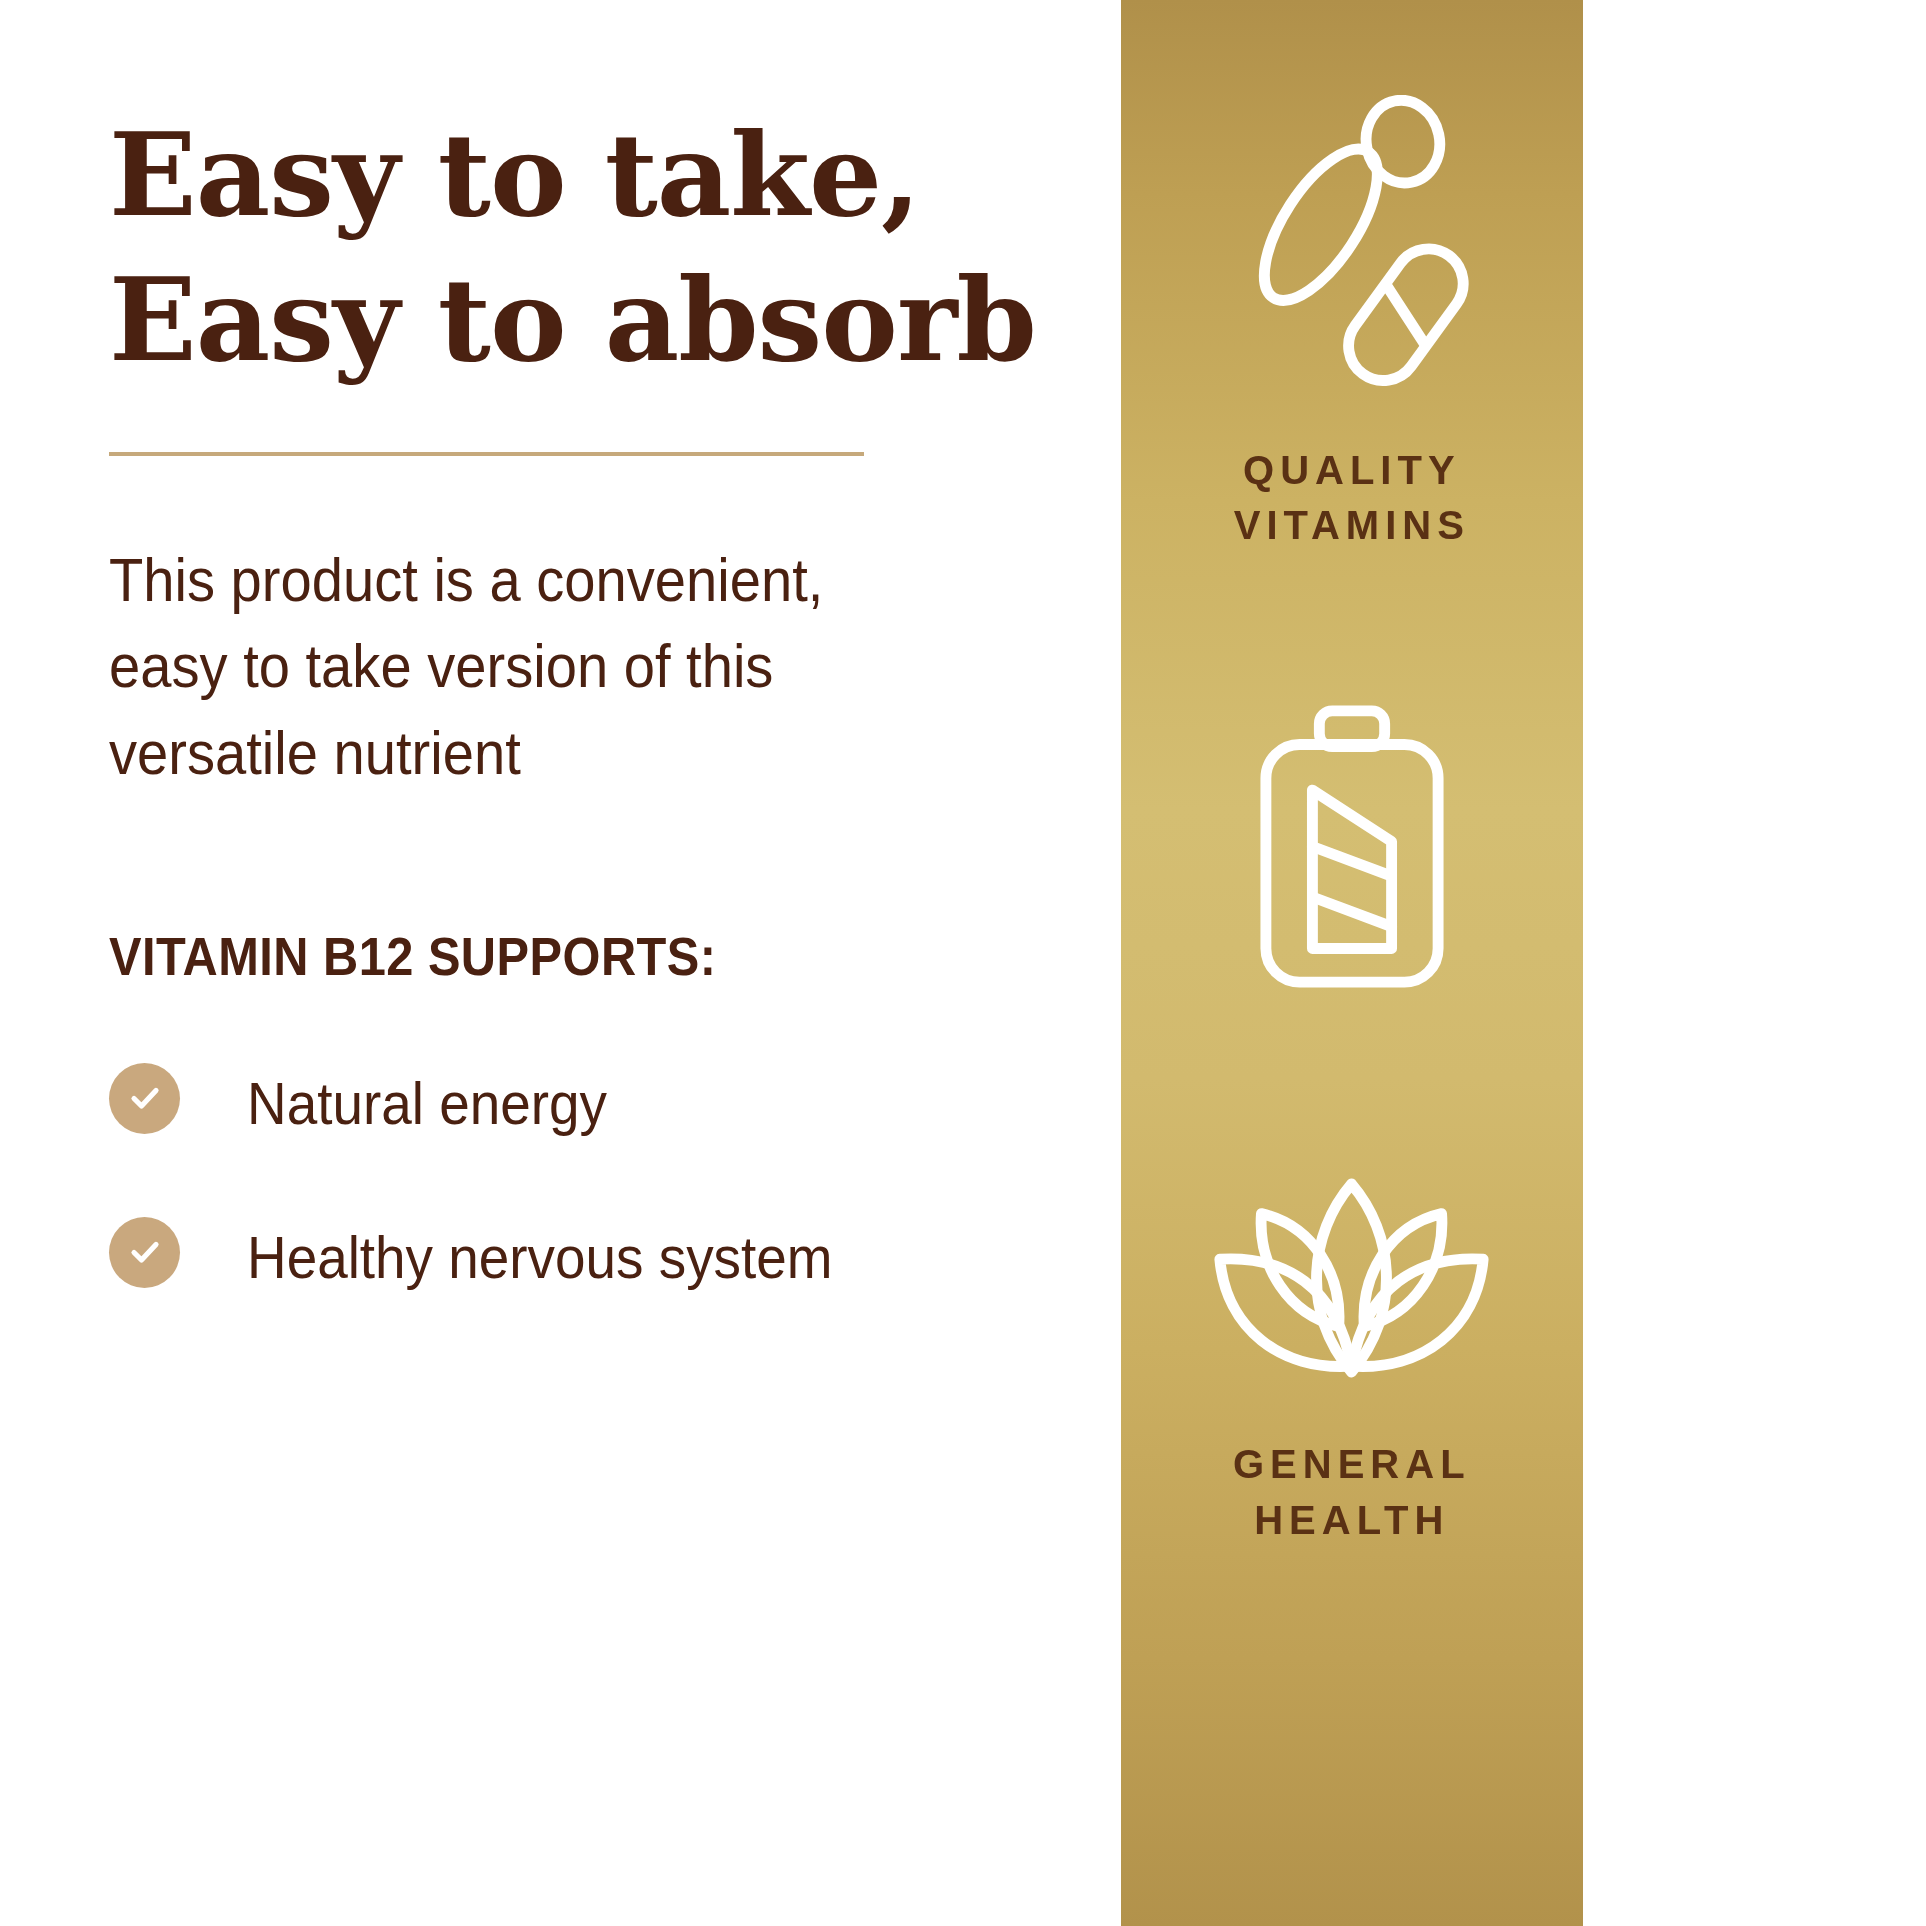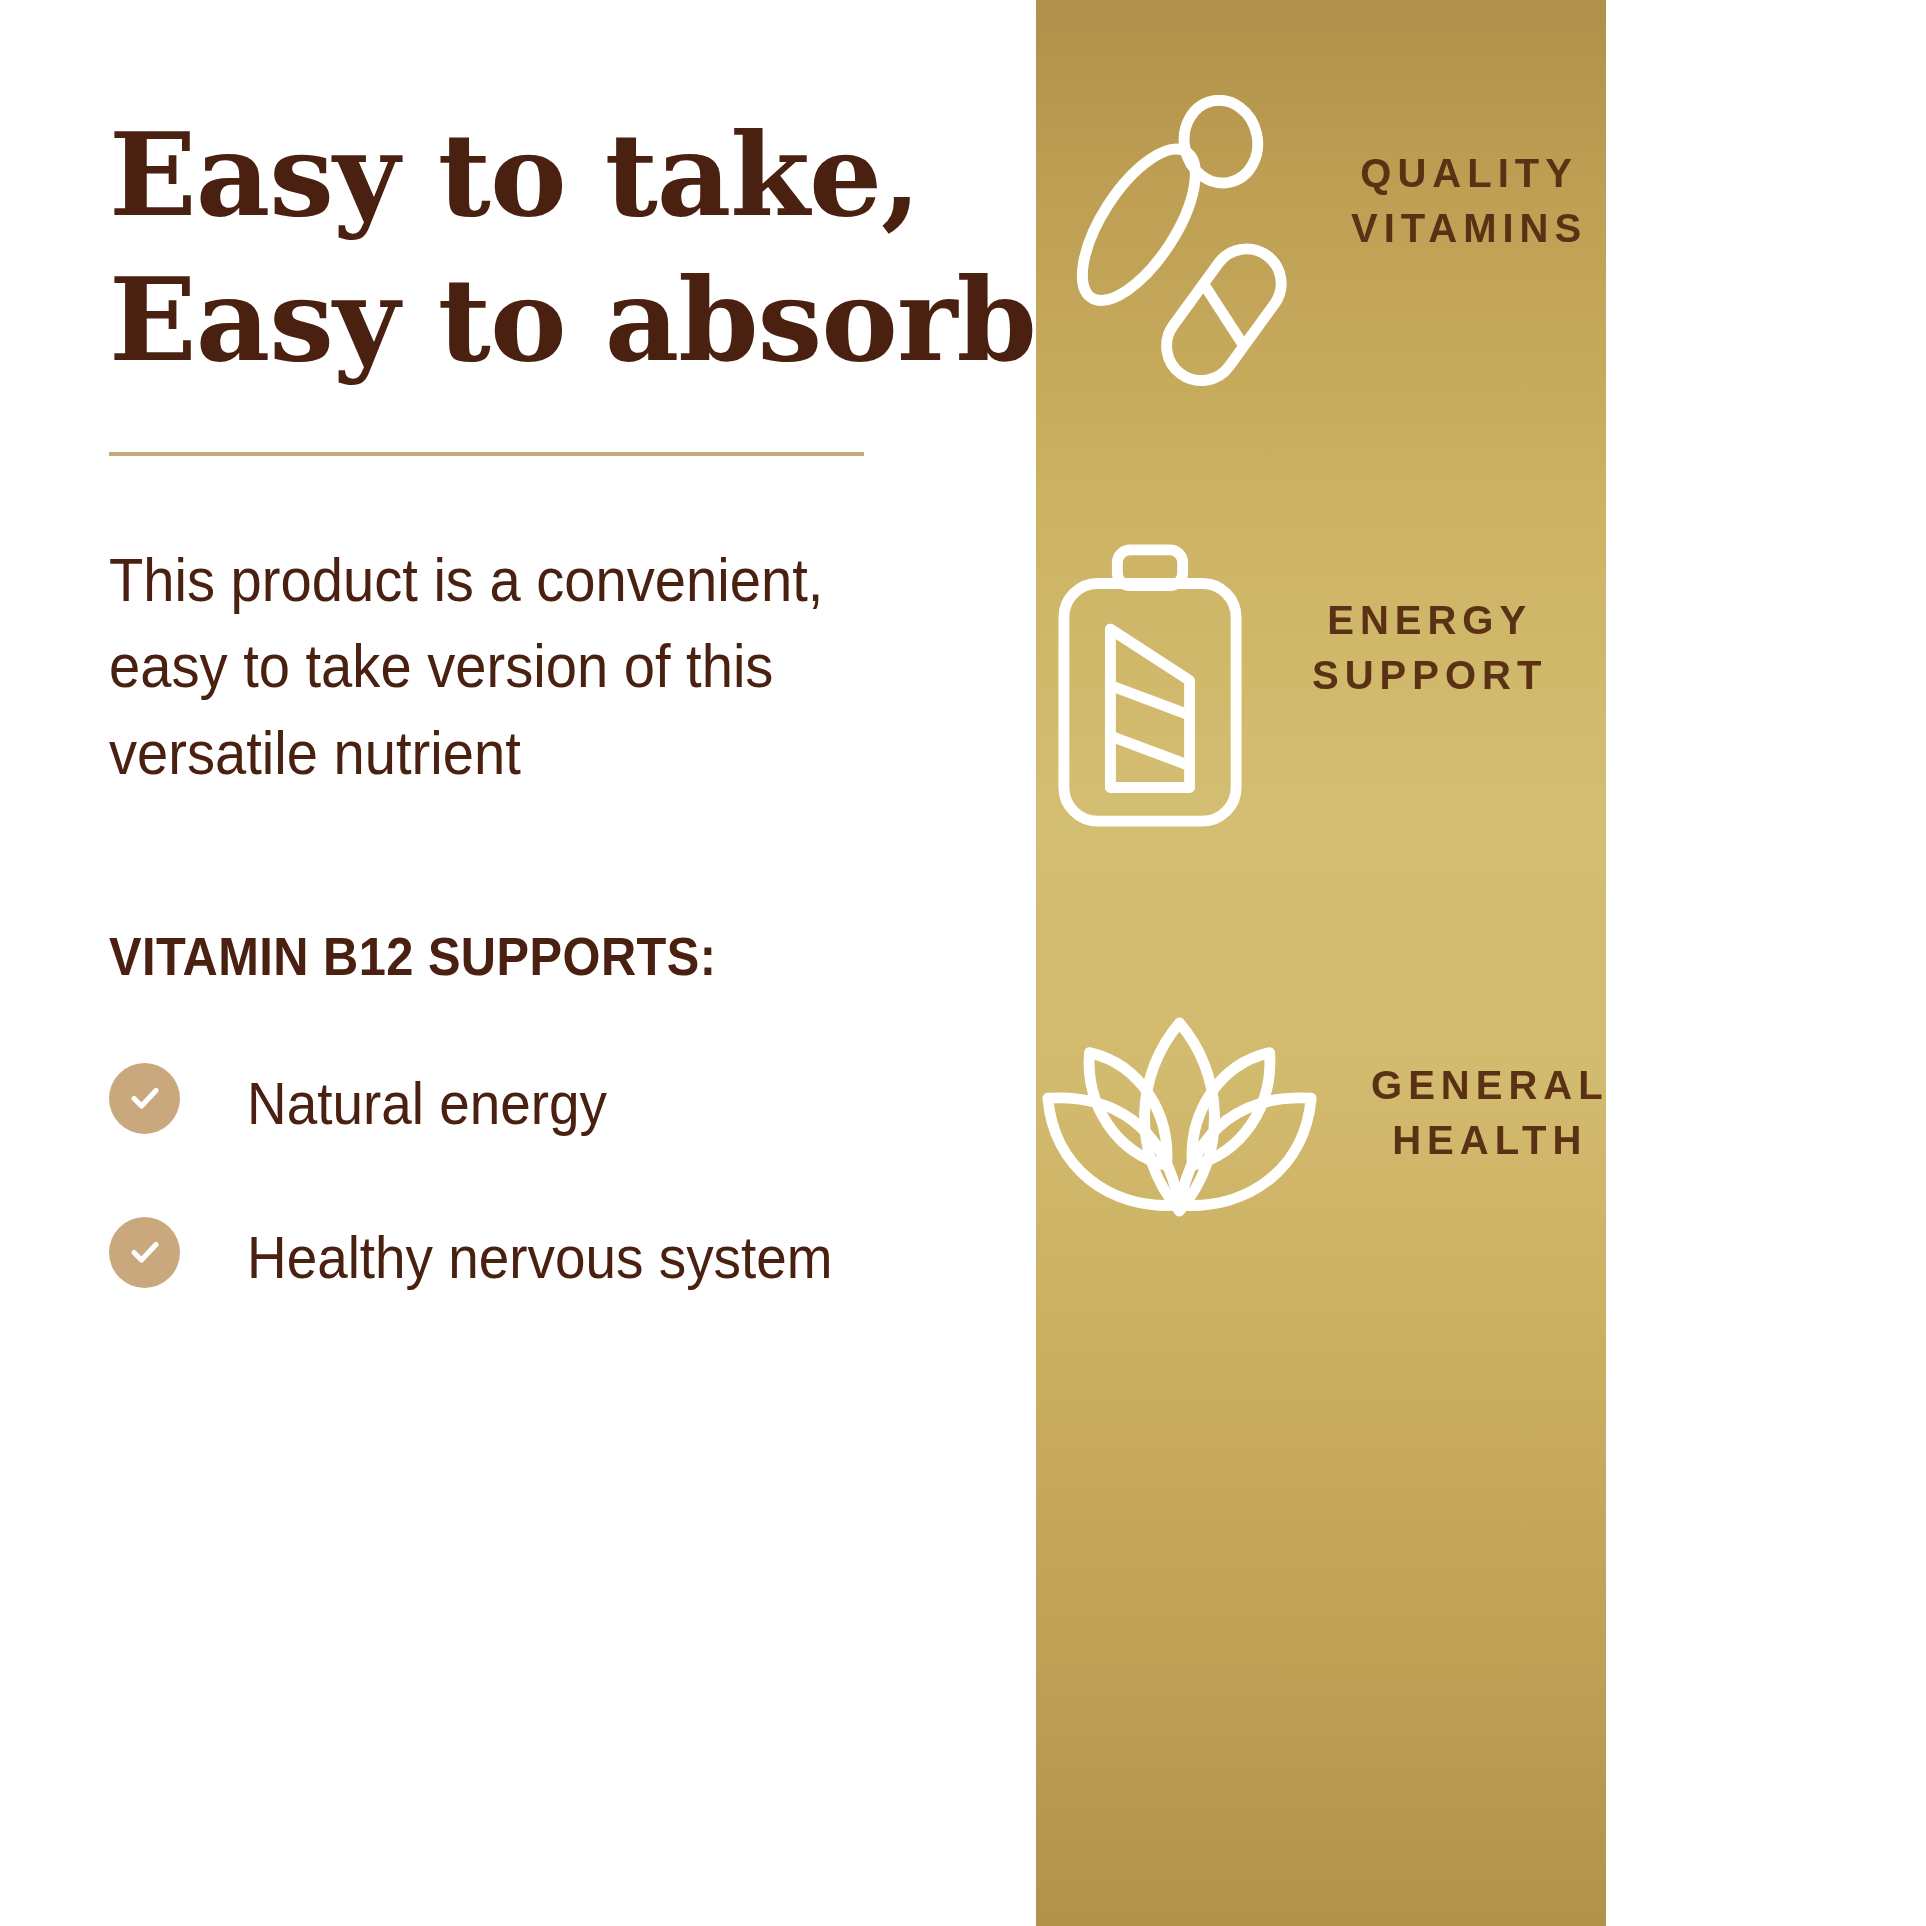--- a/index.html
+++ b/index.html
@@ -122,23 +122,22 @@
     display:flex;
     flex-direction:column;
     align-items:center;
     box-sizing:border-box;
     padding:0;
   }
 
   .feature{
     width:100%;
     display:flex;
-    flex-direction:row;
+    flex-direction:column;
     text-align:center;
-    gap:48px;
   }
   .feature-icon{
     display:flex;
     align-items:center;
     justify-content:center;
   }
   .feature-label{
     margin-top:51px;
     font-family:"Liberation Sans", sans-serif;
     font-weight:700;
@@ -230,24 +229,20 @@
 
             <rect x="28" y="42" width="174" height="240" rx="34" ry="34"></rect>
 
             <path d="M75 88 L75 248 L155 248 L155 140 Z"></path>
 
             <line x1="75" y1="145" x2="155" y2="175"></line>
             <line x1="75" y1="196" x2="155" y2="226"></line>
           </g>
         </svg>
       </div>
-      <div class="feature-label">
-        <span class="line">ENERGY</span>
-        <span class="line">SUPPORT</span>
-      </div>
     </div>
 
     <div class="feature" id="feature-general">
       <div class="feature-icon">
         <svg width="287" height="218" viewBox="0 0 290 220" aria-hidden="true">
           <g fill="none" stroke="#FFFFFF" stroke-width="11" stroke-linecap="round" stroke-linejoin="round">
 
             <path d="M12 92 C78 88 130 120 145 200 C74 205 18 162 12 92 Z"></path>
 
             <path d="M278 92 C212 88 160 120 145 200 C216 205 272 162 278 92 Z"></path>

